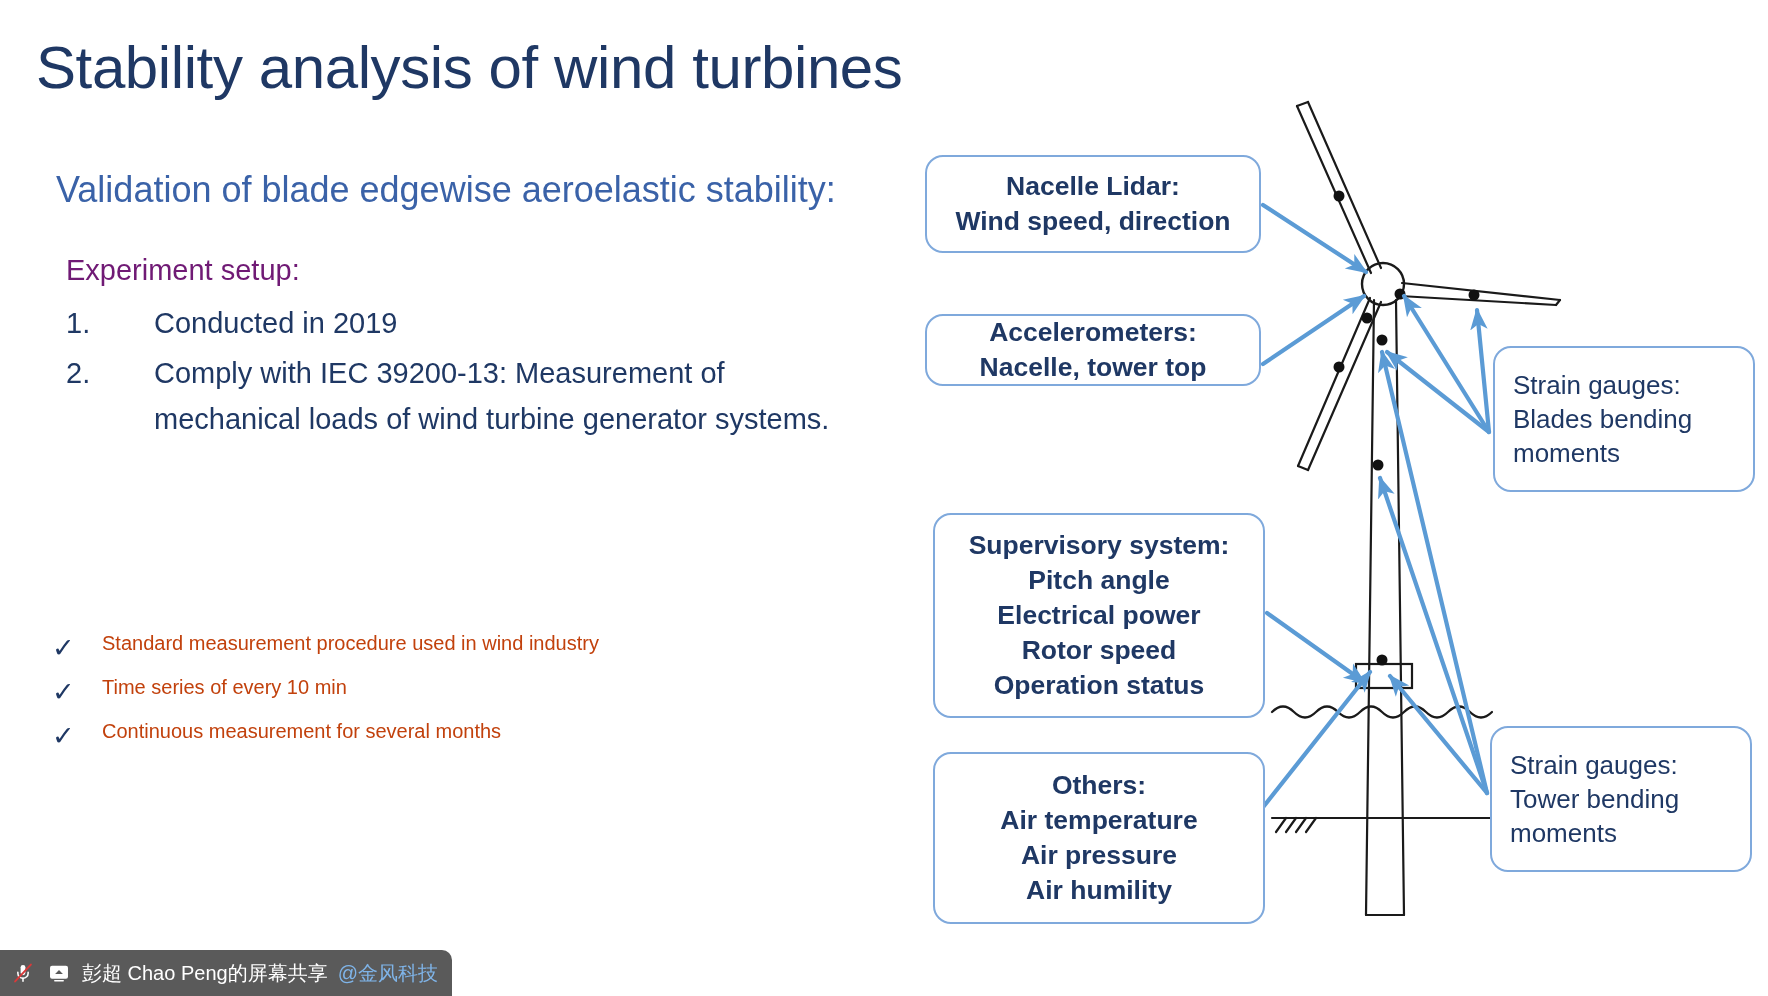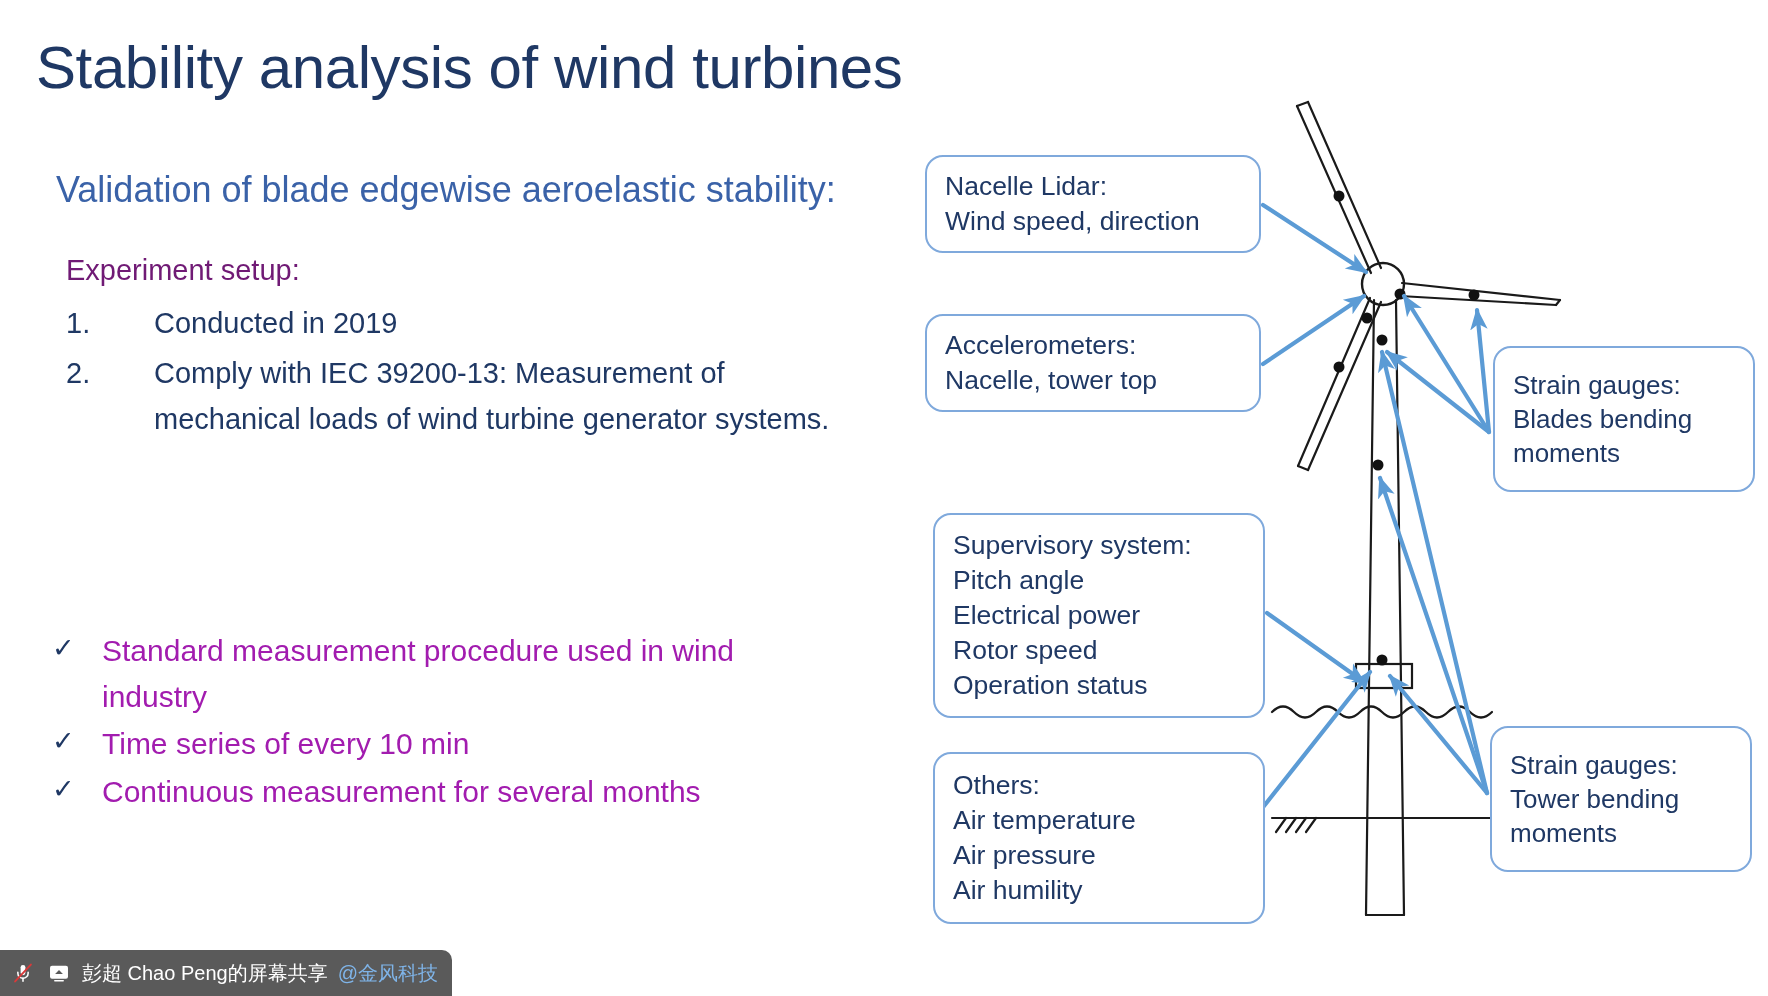--- a/index.html
+++ b/index.html
@@ -107,47 +107,47 @@
     width: 58px;
     flex: 0 0 58px;
     font-size: 27px;
     color: #1F3864;
     line-height: 1.55;
     padding-left: 8px;
     box-sizing: border-box;
   }
   .check-text {
     flex: 1 1 auto;
-    font-size: 30px;
+    font-size: 20px;
     line-height: 1.52;
-    color: #a21caf;
+    color: #c2410c;
   }
 
   
   .callout {
     position: absolute;
     box-sizing: border-box;
     border: 2.4px solid #7FA9DC;
     border-radius: 18px;
     background: #ffffff;
     color: #1F3864;
     font-size: 26.5px;
     line-height: 1.32;
     padding: 12px 18px;
     display: flex;
     flex-direction: column;
     justify-content: center;
     z-index: 5;
   }
   .callout .line { white-space: nowrap; }
-  .align-right { text-align: left; }
+  .align-right { text-align: center; font-weight: bold; }
   .align-left  { text-align: left;  }
 
   #callout-lidar        { left: 925px;  top: 155px; width: 336px; height: 98px;  }
-  #callout-accel        { left: 925px;  top: 314px; width: 336px; height: 98px;  }
+  #callout-accel        { left: 925px;  top: 314px; width: 336px; height: 72px;  }
   #callout-supervisory  { left: 933px;  top: 513px; width: 332px; height: 205px; }
   #callout-others       { left: 933px;  top: 752px; width: 332px; height: 172px; }
   #callout-blade-strain { left: 1493px; top: 346px; width: 262px; height: 146px; font-size: 26px; }
   #callout-tower-strain { left: 1490px; top: 726px; width: 262px; height: 146px; font-size: 26px; }
 
   
   #turbine-svg {
     position: absolute;
     left: 0;
     top: 0;

